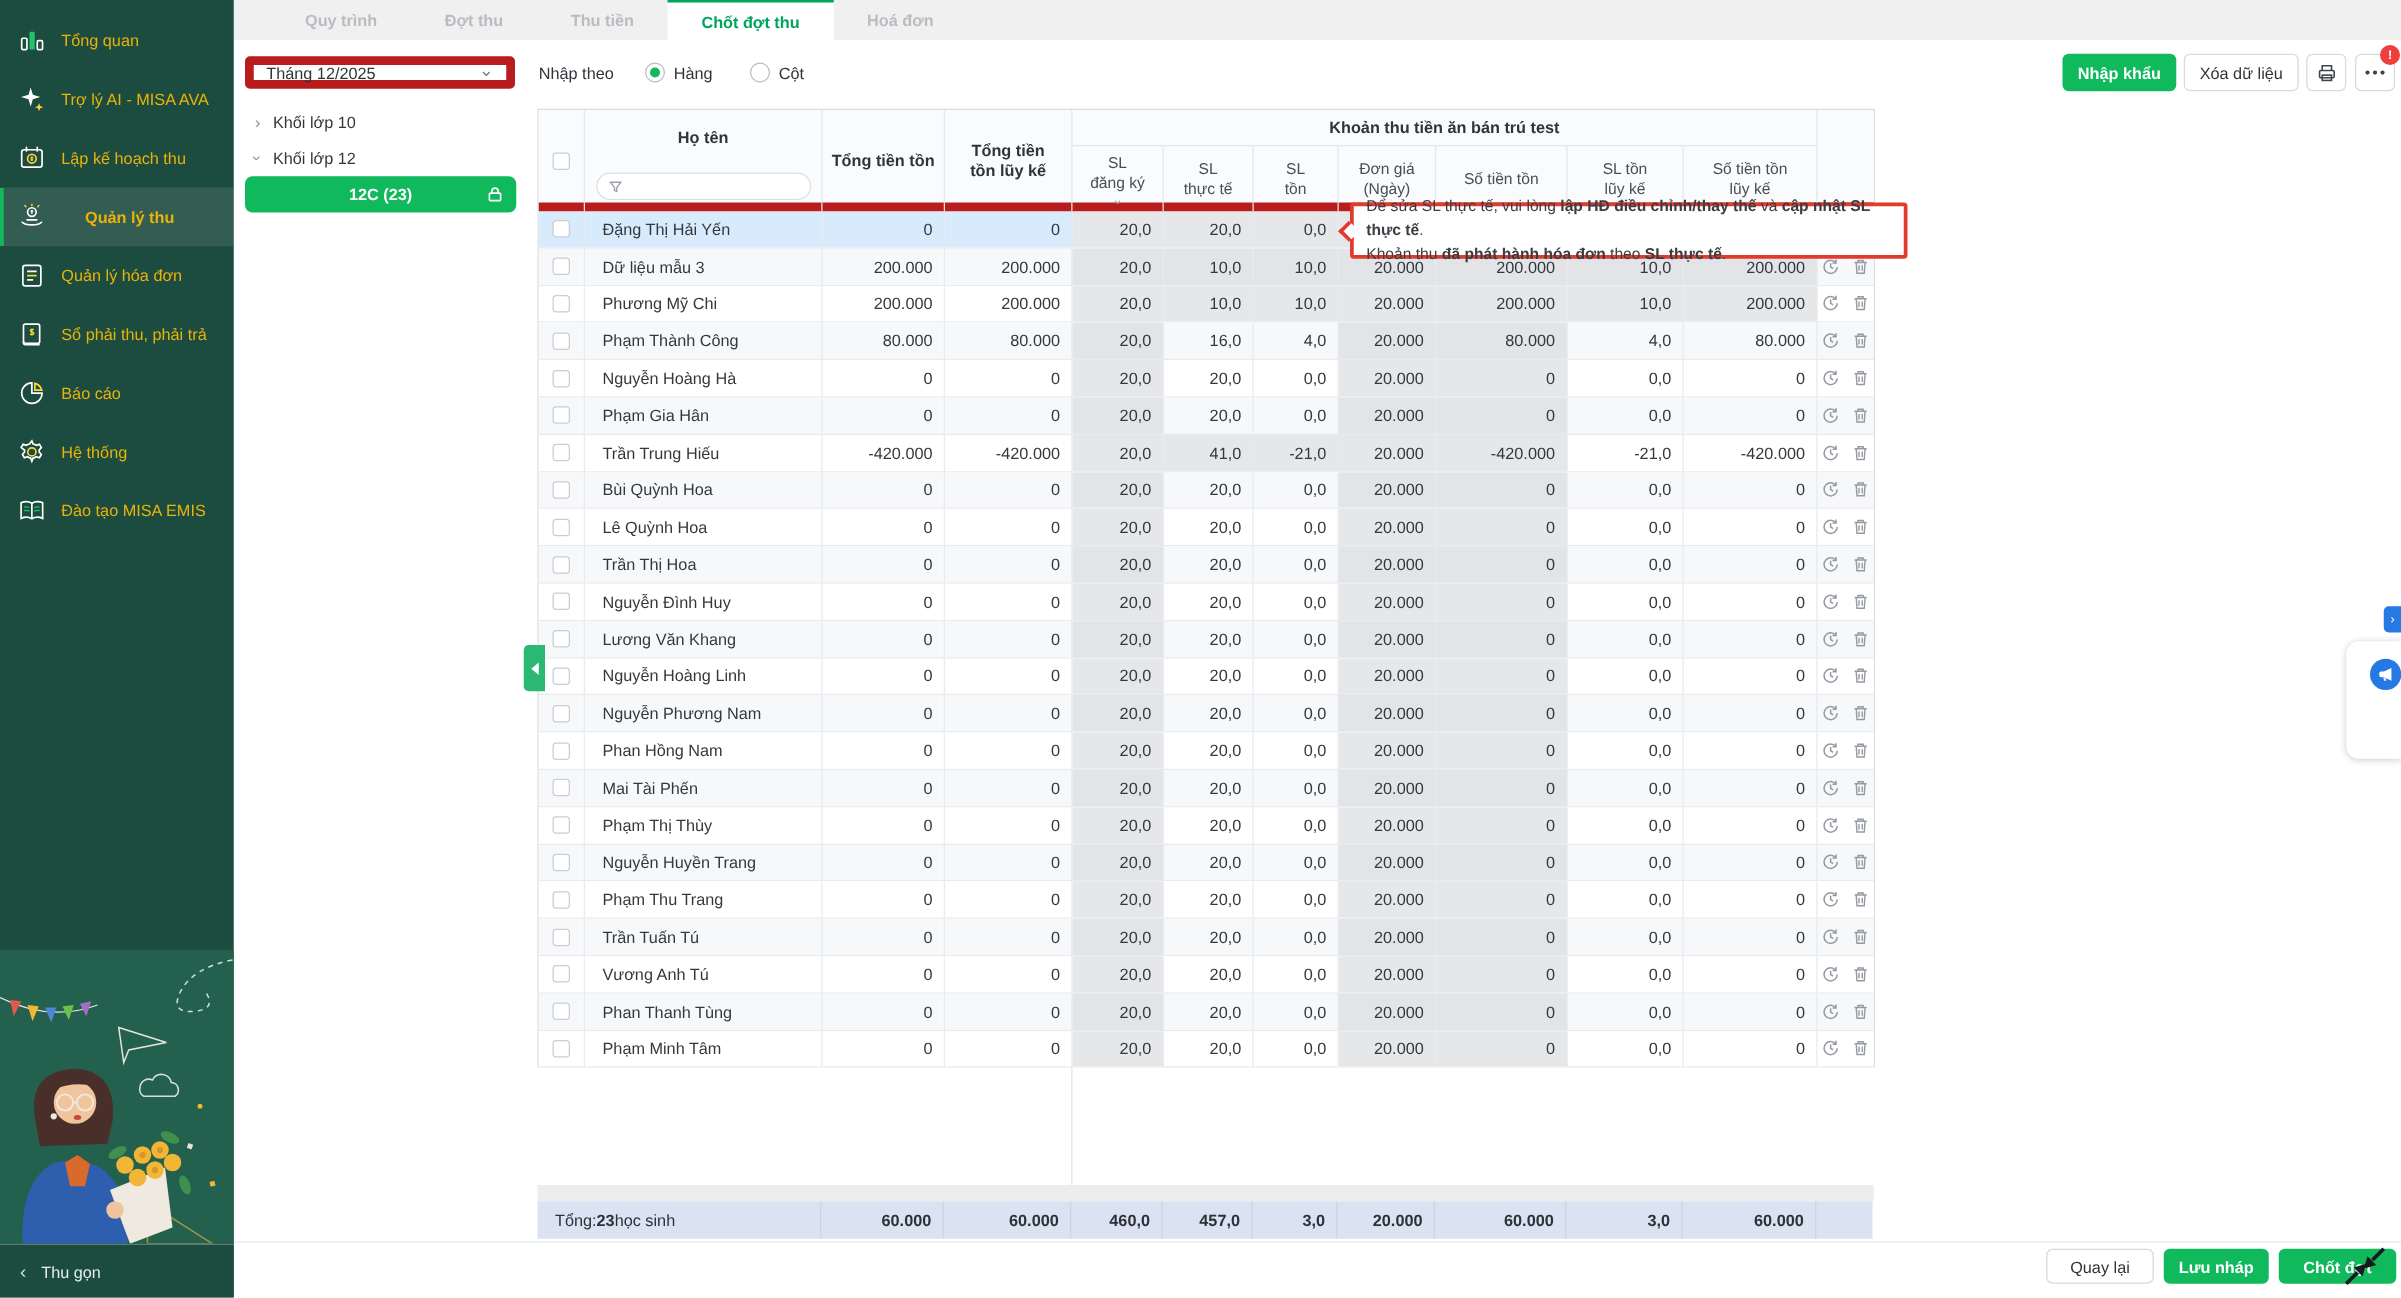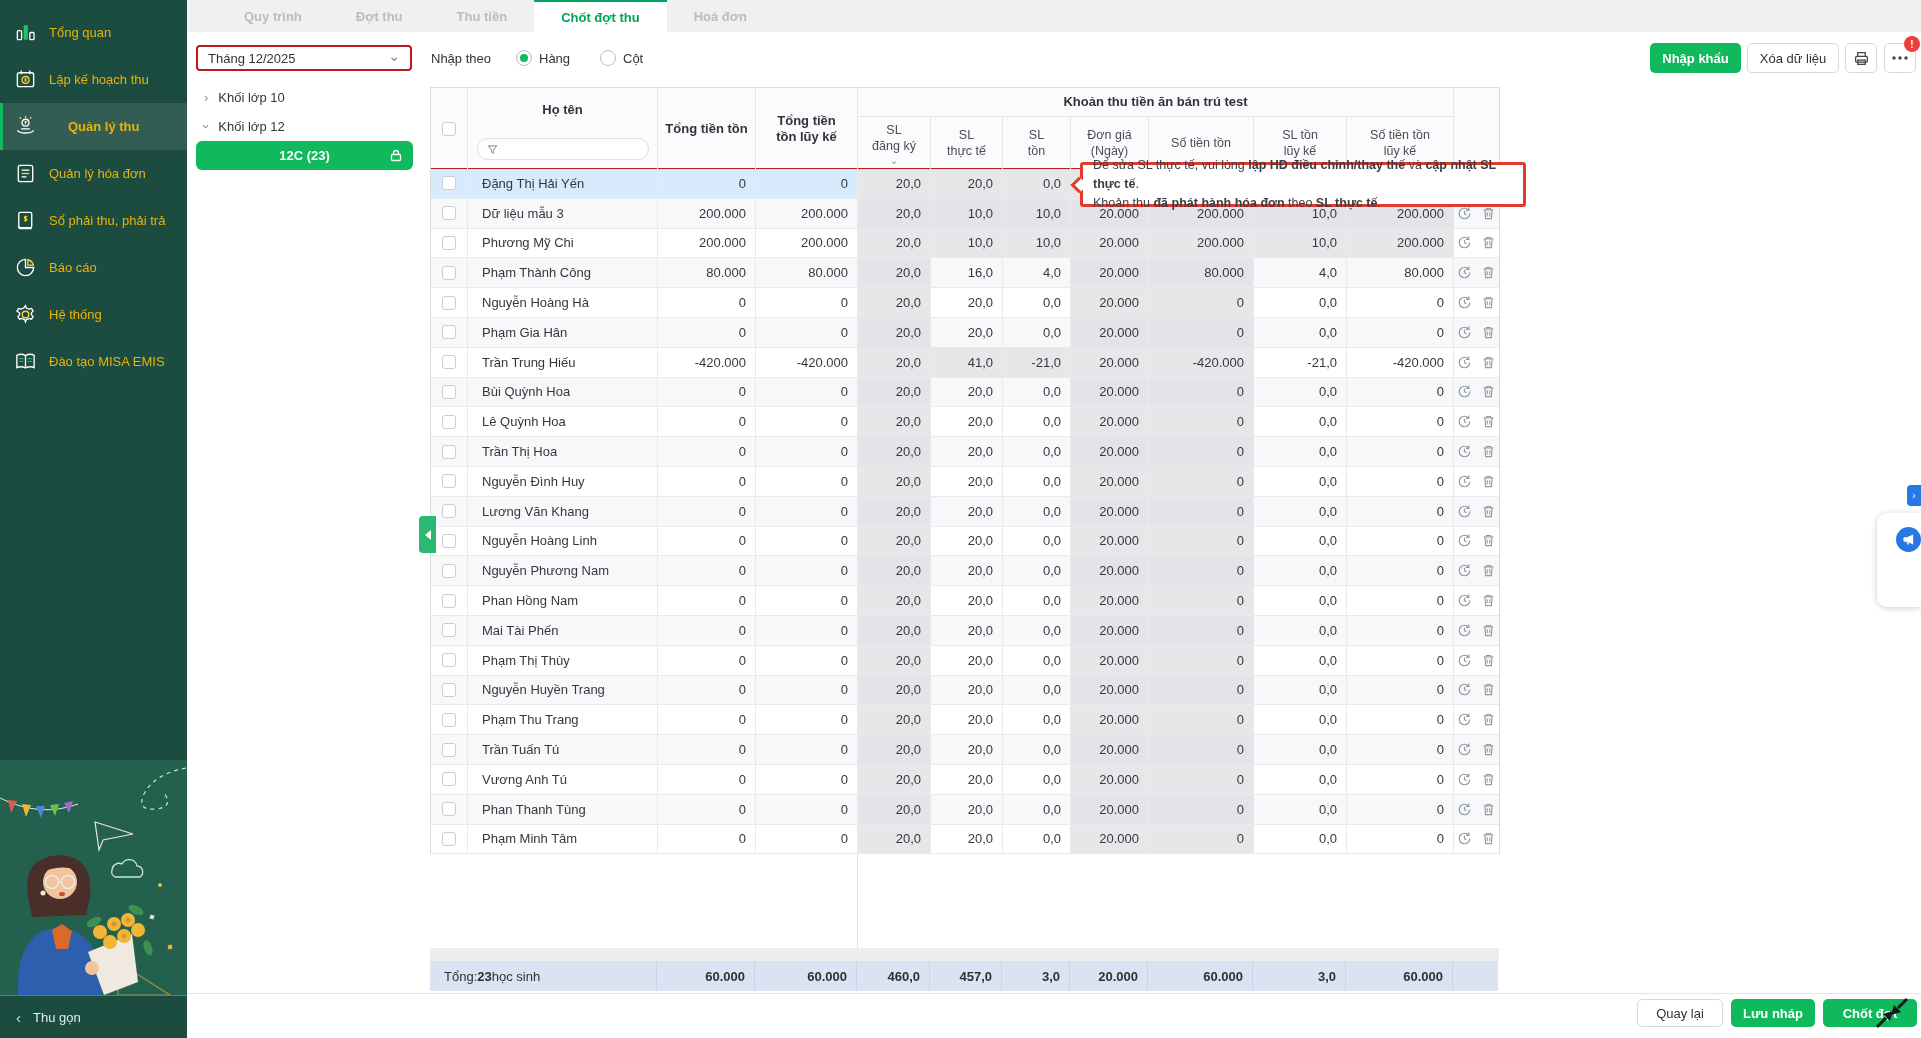--- a/index.html
+++ b/index.html
@@ -24,21 +24,21 @@
   display:flex;align-items:center;gap:12px;padding-left:16px;color:#e6efe9;font-size:13px;cursor:pointer;background:var(--sidebar);z-index:3;}
 .sb-chev{font-size:15px;color:#cfe0da;}
 
 
 .tabbar{position:absolute;left:187px;top:0;width:1734px;height:32px;background:#f0f0f1;display:flex;padding-left:30px;}
 .tab{padding:0 27px;display:flex;align-items:center;font-size:13px;font-weight:700;color:#b9bcc0;cursor:pointer;}
 .tab.active{background:#fff;color:var(--tab-active);border-top:2px solid var(--tab-active);}
 
 
 .toolbar{position:absolute;left:187px;top:32px;width:1734px;height:55px;background:#fff;}
-.month-select{position:absolute;left:196px;top:45px;width:216px;height:26px;border:2px solid #b91c1c;border-radius:4px;
+.month-select{position:absolute;left:196px;top:45px;width:216px;height:26px;border:7px solid #b91c1c;border-radius:4px;
   display:flex;align-items:center;justify-content:space-between;padding:0 10px;color:#2f3338;cursor:pointer;background:#fff;z-index:2;}
 .dd-chev{color:#7d838b;font-size:14px;line-height:10px;margin-top:-5px;}
 .nhaptheo{position:absolute;left:431px;top:45px;height:26px;display:flex;align-items:center;color:#2f3338;z-index:2;}
 .radio-opt{position:absolute;top:45px;height:26px;display:flex;align-items:center;gap:7px;color:#2f3338;cursor:pointer;z-index:2;}
 .radio{width:16px;height:16px;border-radius:50%;border:1px solid #b9bec6;background:#fff;display:flex;align-items:center;justify-content:center;}
 .radio .dot{width:8px;height:8px;border-radius:50%;background:var(--accent-green);}
 .btn{font-family:inherit;font-size:13px;border-radius:5px;border:none;cursor:pointer;}
 .btn.green{background:var(--accent-green);color:#fff;font-weight:600;}
 .btn.white{background:#fff;border:1px solid #d6dade;color:#2f3338;}
 .btn-import{position:absolute;left:1650px;top:43px;width:91px;height:30px;z-index:2;}
@@ -56,21 +56,21 @@
 .tchev.down{transform:rotate(90deg);}
 .tree-pill{position:absolute;left:196px;top:141px;width:217px;height:29px;background:var(--accent-green);border-radius:6px;
   color:#fff;font-weight:700;display:flex;align-items:center;justify-content:center;cursor:pointer;}
 .tree-pill .lock{position:absolute;right:11px;top:8px;display:flex;}
 .panel-handle{position:absolute;left:419px;top:516px;width:17px;height:37px;background:#2bb873;border-radius:4px 0 0 4px;
   display:flex;align-items:center;justify-content:center;cursor:pointer;z-index:4;}
 .tri{width:0;height:0;border-top:5px solid transparent;border-bottom:5px solid transparent;border-right:6px solid #fff;}
 
 
 .table{position:absolute;left:430px;top:87px;width:1068px;border:1px solid #d9dce1;border-bottom:none;background:#fff;box-sizing:content-box;}
-.thead{position:relative;height:81px;background:#fafbfc;border-bottom:1px solid #b91c1c;}
+.thead{position:relative;height:81px;background:#fafbfc;border-bottom:7px solid #b91c1c;}
 .hc{position:absolute;border-right:1px solid #e4e6ea;display:flex;align-items:center;justify-content:center;
   font-weight:700;font-size:13px;color:#303439;text-align:center;line-height:16px;flex-direction:column;}
 .hc.grp{border-bottom:1px solid #e4e6ea;}
 .h-sub{position:absolute;left:427px;top:29px;width:596px;height:52px;display:grid;grid-template-columns:73px 72px 68px 78px 105px 93px 107px;}
 .shc{border-right:1px solid #e4e6ea;display:flex;flex-direction:column;align-items:center;justify-content:center;
   font-size:12.5px;color:#4a4e54;line-height:16px;text-align:center;font-weight:400;}
 .sortchev{color:#9aa0a8;font-size:11px;line-height:8px;margin-top:2px;}
 .filter-input{width:172px;height:22px;border:1px solid #dcdfe4;border-radius:11px;display:flex;align-items:center;gap:6px;padding:0 9px;background:#fff;}
 .filter-input input{border:none;outline:none;width:120px;font-size:12px;background:transparent;font-family:inherit;}
 .trow{display:grid;grid-template-columns:37px 190px 98px 102px 73px 72px 68px 78px 105px 93px 107px 45px;
@@ -125,20 +125,29 @@
     <nav id="sb-items">
         <div class="sb-item">
           <span class="sb-icon">
             <svg viewBox="0 0 24 24">
               <rect x="3.5" y="10" width="4.4" height="9.5" rx="1" stroke="#fff" fill="none" stroke-width="1.4"></rect>
               <rect x="10" y="4.5" width="4.4" height="15" rx="1" fill="#23c268"></rect>
               <rect x="16.5" y="12" width="4.4" height="7.5" rx="1" stroke="#fff" fill="none" stroke-width="1.4"></rect>
             </svg>
           </span>
           <span>Tổng quan</span>
+        </div>
+        <div class="sb-item">
+          <span class="sb-icon">
+            <svg viewBox="0 0 24 24">
+              <path d="M11 2l1.8 6.2L19 10l-6.2 1.8L11 18l-1.8-6.2L3 10l6.2-1.8z" fill="#fff"></path>
+              <path d="M18 15l.9 2.6 2.6.9-2.6.9L18 22l-.9-2.6-2.6-.9 2.6-.9z" fill="#ffd43b"></path>
+            </svg>
+          </span>
+          <span>Trợ lý AI - MISA AVA</span>
         </div>
         <div class="sb-item">
           <span class="sb-icon">
             <svg viewBox="0 0 24 24" fill="none" stroke="#fff" stroke-width="1.4">
               <rect x="3.5" y="5" width="17" height="14.5" rx="2"></rect>
               <path d="M7.5 3v3M16.5 3v3" stroke-linecap="round"></path>
               <circle cx="12" cy="12.5" r="3.6" stroke="#ffd43b"></circle>
               <path d="M12 10.6v3.8M10.8 11.6h2.4M10.8 13.4h2.4" stroke="#ffd43b" stroke-width="1"></path>
             </svg>
           </span>

